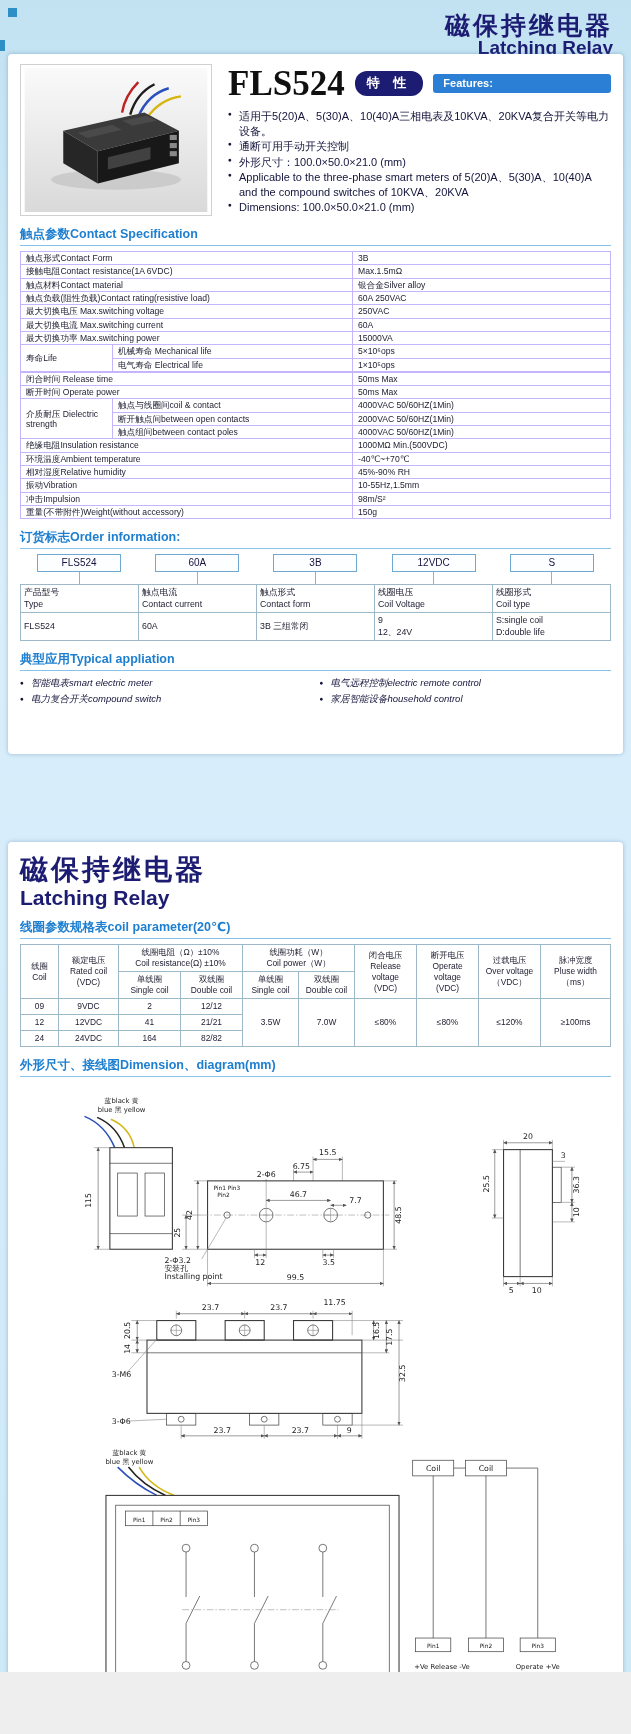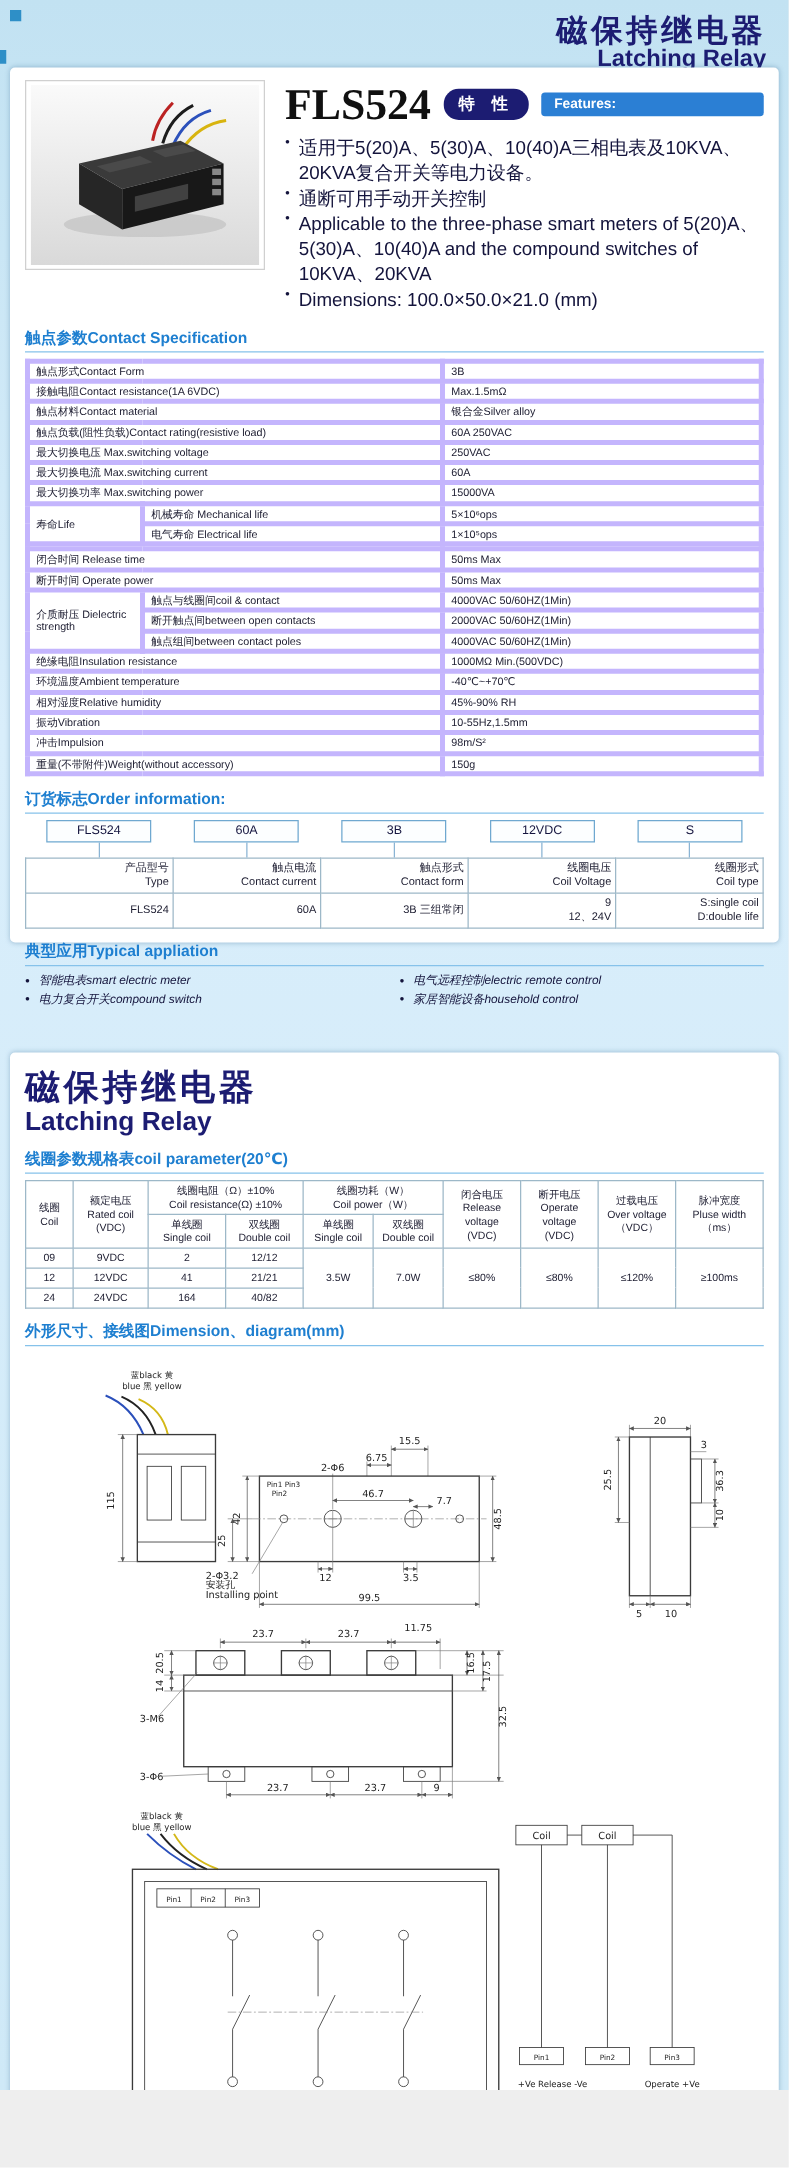--- a/index.html
+++ b/index.html
@@ -22,37 +22,37 @@
   .photo { width:192px; height:152px; border:1px solid #d0d0d0; background:#fff; padding:3px; flex:none; }
   .photo svg { width:100%; height:100%; display:block; }
   .pinfo { flex:1; min-width:0; }
   .mrow { display:flex; align-items:center; gap:10px; margin-top:2px; }
   .model { font-family:"Liberation Serif","DejaVu Serif",serif; font-size:35px; font-weight:700; color:#101010; line-height:1; }
   .badge { background:#1c1c72; color:#fff; font-size:13px; font-weight:700; letter-spacing:5px;
            padding:3px 12px 4px; border-radius:12px; white-space:nowrap; }
   .feat-band { flex:1; background:#2b7fd4; color:#fff; font-size:11px; font-weight:700;
                padding:3px 10px 4px; border-radius:3px; }
   .feats { margin-top:8px; }
-  .feats li { list-style:none; position:relative; padding-left:11px; font-size:15px; color:#14143c;
+  .feats li { list-style:none; position:relative; padding-left:11px; font-size:11px; color:#14143c;
               line-height:1.32; margin-bottom:1px; }
   .feats li::before { content:"●"; position:absolute; left:0; top:1px; font-size:6.5px; }
 
   .sec-title { margin-top:10px; margin-bottom:5px; color:#1e7fd0; font-size:12.5px; font-weight:700;
                border-bottom:1px solid #86c2ea; padding-bottom:2px; }
 
   table.spec { width:100%; border-collapse:collapse; table-layout:fixed; font-size:8.6px; color:#1c1c30; }
-  table.spec td { border:4px solid #c4b5fd; padding:1px 5px; height:13px; line-height:1.2; vertical-align:middle; }
+  table.spec td { border:1px solid #c4b5fd; padding:1px 5px; height:13px; line-height:1.2; vertical-align:middle; }
 
   .order-flow { display:grid; grid-template-columns:repeat(5,1fr); margin-top:2px; }
   .obox { width:84px; margin:0 auto; border:1px solid #6fa8d0; background:#fcfeff; text-align:center;
           font-size:10px; color:#15153f; padding:2px 0 3px; }
   .order-conn { display:grid; grid-template-columns:repeat(5,1fr); height:12px; }
   .vline { width:1px; height:12px; background:#8ab4d4; margin:0 auto; }
   table.order { width:100%; border-collapse:collapse; table-layout:fixed; font-size:8.8px;
-                color:#1c1c30; text-align:right; }
+                color:#1c1c30; text-align:left; }
   table.order th, table.order td { border:1px solid #9db8c8; padding:2px 3px; font-weight:400; line-height:1.3; }
 
   .typ { display:grid; grid-template-columns:1fr 1fr; gap:1px 8px; margin-top:2px; }
   .typ .item { position:relative; padding-left:11px; font-size:9.5px; color:#14143c; line-height:1.55;font-style:italic; }
   .typ .item::before { content:"●"; position:absolute; left:0; top:2px; font-size:6.5px; }
 
   .p2hdr { color:#1c1c72; margin-top:2px; }
   .p2hdr .cn { font-size:28px; font-weight:700; letter-spacing:3px; line-height:1.15; }
   .p2hdr .en { font-size:21px; font-weight:700; line-height:1.1; }
 
@@ -119,20 +119,21 @@
       </div>
       <div class="pinfo">
         <div class="mrow">
           <span class="model">FLS524</span>
           <span class="badge">特 性</span>
           <span class="feat-band">Features:</span>
         </div>
         <ul class="feats">
           <li>适用于5(20)A、5(30)A、10(40)A三相电表及10KVA、20KVA复合开关等电力设备。</li>
           <li>通断可用手动开关控制</li>
+          <li>外形尺寸：100.0×50.0×21.0 (mm)</li>
           <li>Applicable to the three-phase smart meters of 5(20)A、5(30)A、10(40)A and the compound switches of 10KVA、20KVA</li>
           <li>Dimensions: 100.0×50.0×21.0 (mm)</li>
         </ul>
       </div>
     </div>
 
     <h3 class="sec-title">触点参数Contact Specification</h3>
     <table class="spec">
       <colgroup>
           <col style="width:92px">
@@ -416,21 +417,21 @@
         <tr>
           <td>12</td>
           <td>12VDC</td>
           <td>41</td>
           <td>21/21</td>
         </tr>
         <tr>
           <td>24</td>
           <td>24VDC</td>
           <td>164</td>
-          <td>40/82</td>
+          <td>82/82</td>
         </tr>
       </tbody>
     </table>
 
     <h3 class="sec-title">外形尺寸、接线图Dimension、diagram(mm)</h3>
 
     <div class="dims-wrap">
       <svg class="dims" viewBox="0 0 605 640">
         <defs>
           <marker id="ar" markerWidth="7" markerHeight="6" refX="6" refY="3" orient="auto-start-reverse">

